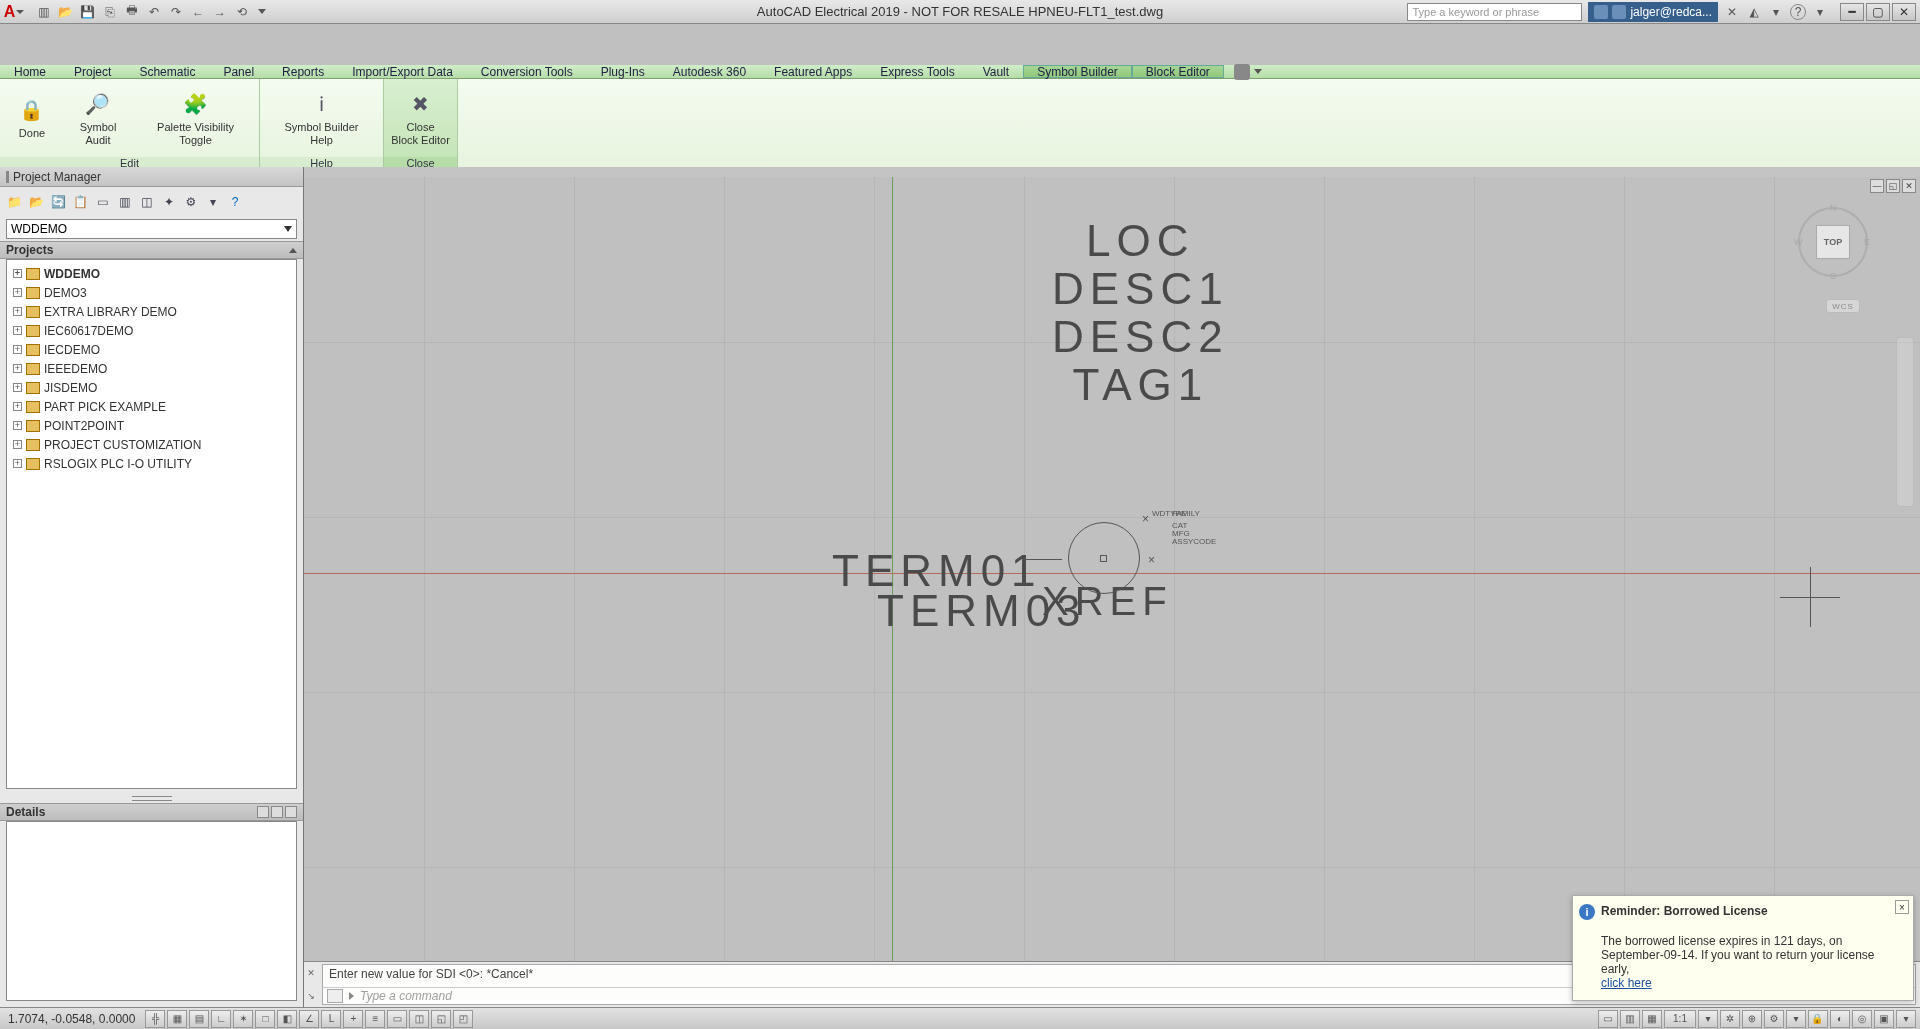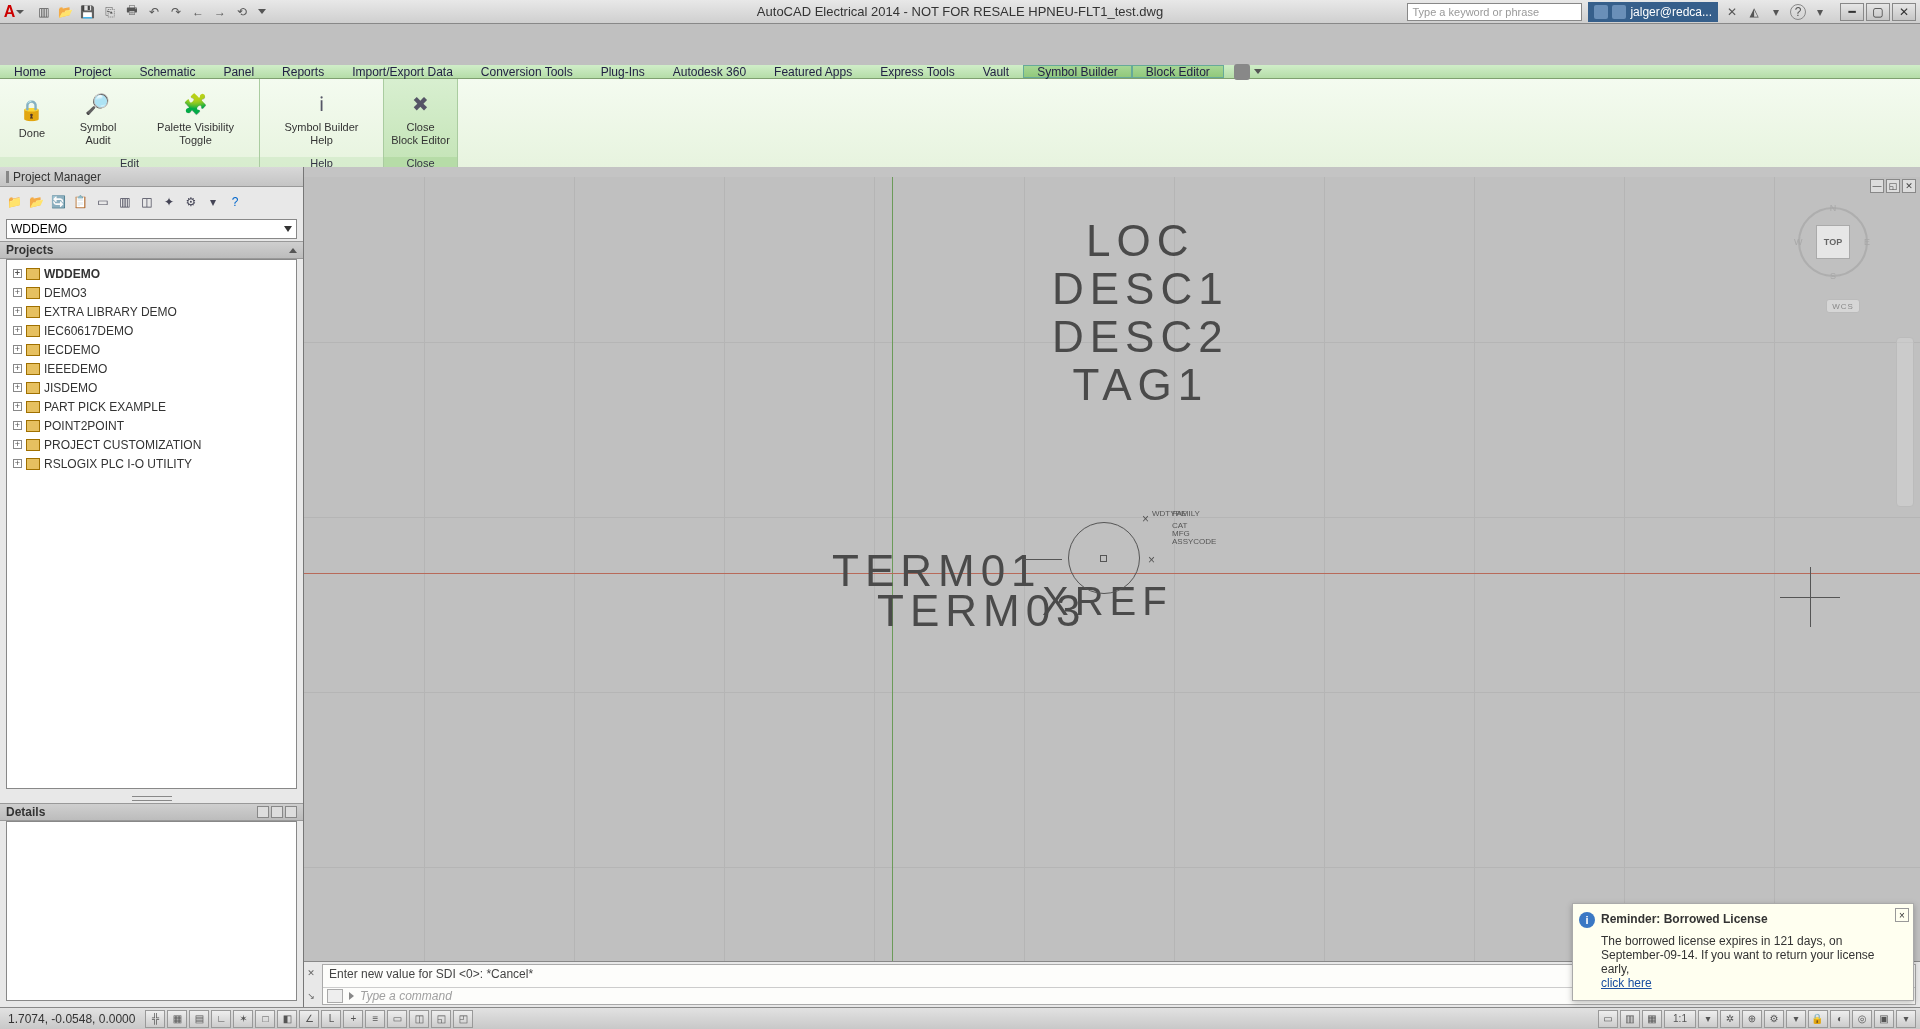--- a/index.html
+++ b/index.html
@@ -122,21 +122,21 @@
   .statusbar { position:absolute; left:0; right:0; bottom:0; height:22px; background:linear-gradient(#e2e2e2,#c8c8c8); display:flex; align-items:center; font-size:11px; color:#333; border-top:1px solid #888; }
   .statusbar .coords { padding:0 8px; }
   .sb-btn { width:20px; height:18px; margin-left:2px; border:1px solid #999; background:linear-gradient(#eee,#ccc); display:flex;align-items:center;justify-content:center;font-size:10px;color:#555;}
   .sb-spacer{flex:1;}
   .sb-right { display:flex; align-items:center; gap:2px; padding-right:4px;}
   .sb-right .sb-btn{margin:0;}
 
   
   .balloon { position:absolute; right:6px; bottom:28px; width:342px; background:#fffff0; border:1px solid #aaa; box-shadow:0 2px 6px rgba(0,0,0,.25); padding:8px 10px 10px 28px; font-size:12px; color:#333;}
   .balloon .bicon{ position:absolute; left:6px; top:8px; width:16px;height:16px;border-radius:50%;background:#3a78c4;color:#fff;display:flex;align-items:center;justify-content:center;font-weight:bold;font-size:11px;}
-  .balloon .btitle{ font-weight:bold; margin-bottom:8px;}
+  .balloon .btitle{ font-weight:bold; margin-bottom:16px;}
   .balloon .bclose{ position:absolute; right:4px; top:4px; width:14px;height:14px;border:1px solid #999;display:flex;align-items:center;justify-content:center;font-size:10px;}
   .balloon a{ color:#1a4fa0; text-decoration:underline;}
 </style>
 </head>
 <body>
 
 <div class="titlebar">
   <div class="app-logo">A<span class="tri"></span></div>
   <div class="qat">
     <span>▥</span>
@@ -144,21 +144,21 @@
     <span>💾</span>
     <span>⎘</span>
     <span>🖶</span>
     <span>↶</span>
     <span>↷</span>
     <span>←</span>
     <span>→</span>
     <span>⟲</span>
     <span class="drop"></span>
   </div>
-  <div class="title-text">AutoCAD Electrical 2014 - NOT FOR RESALE    HPNEU-FLT1_test.dwg</div>
+  <div class="title-text">AutoCAD Electrical 2019 - NOT FOR RESALE    HPNEU-FLT1_test.dwg</div>
   <div class="title-right">
     <div class="searchbox">Type a keyword or phrase</div>
     <div class="userbox">
       <span class="ico"></span>
       <span class="ico"></span>
       <span>jalger@redca...</span>
     </div>
     <span class="tr-icn">✕</span>
     <span class="tr-icn">◭</span>
     <span class="tr-icn">▾</span>

